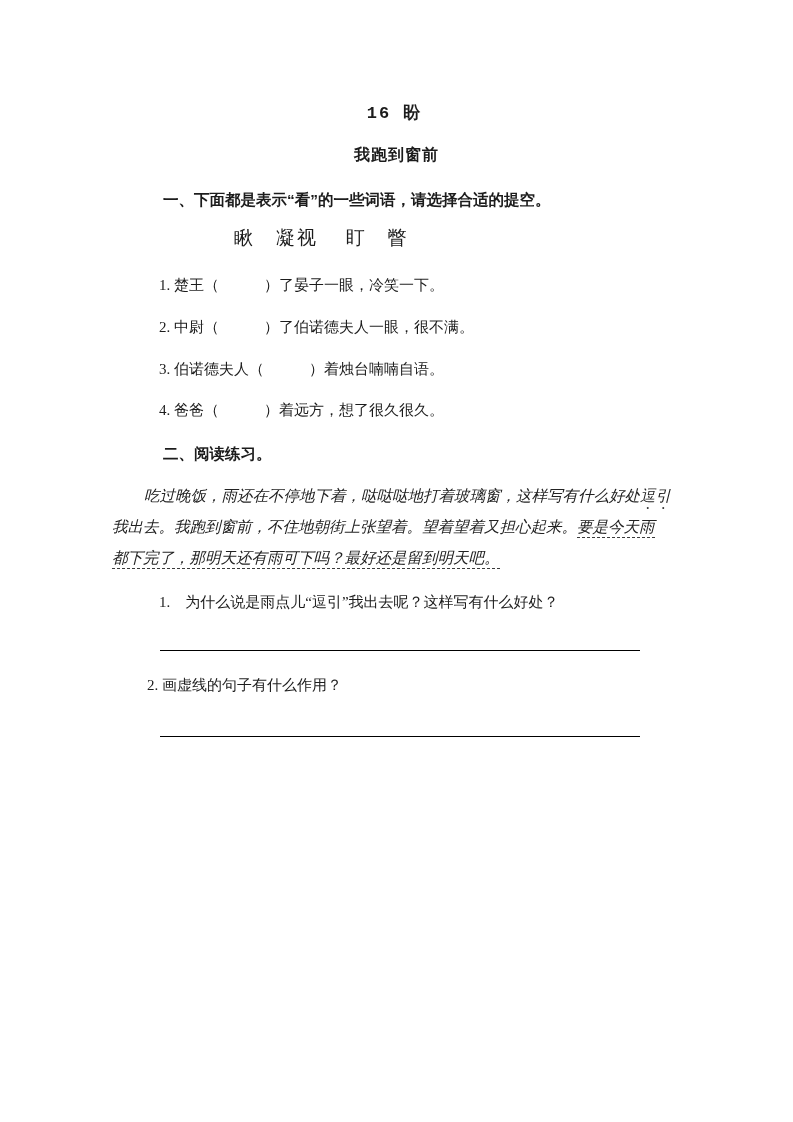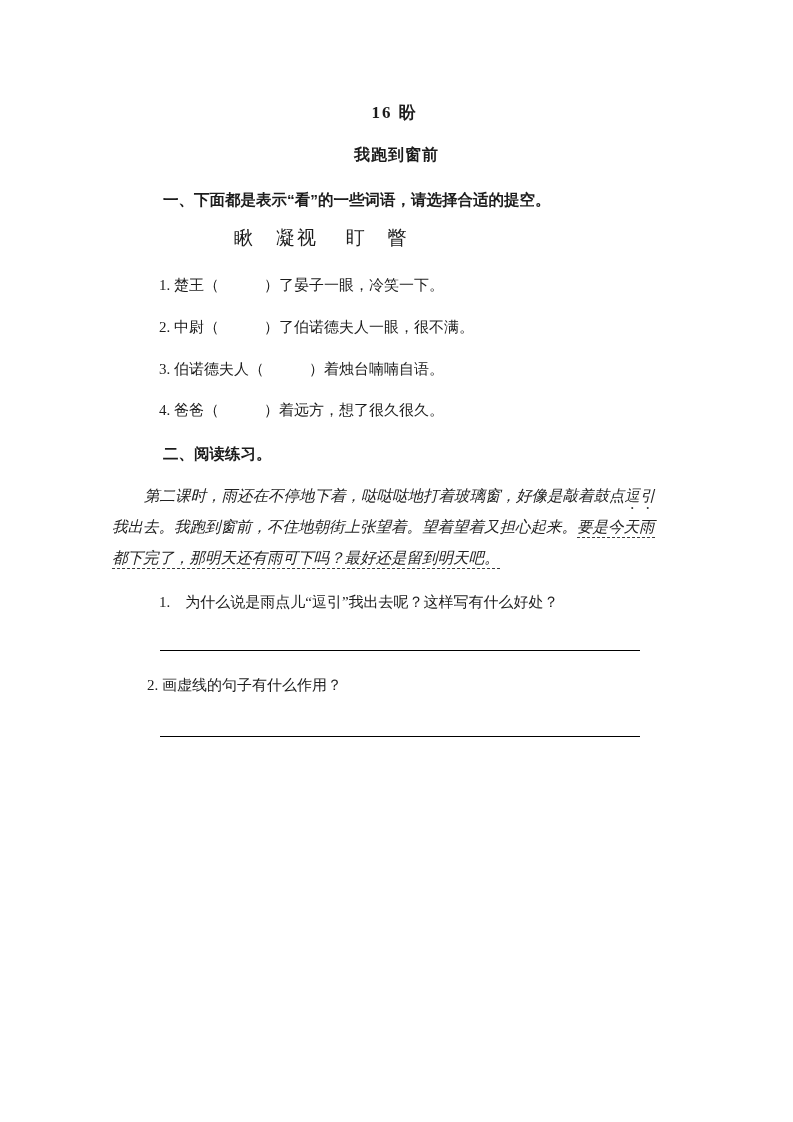--- a/index.html
+++ b/index.html
@@ -14,21 +14,21 @@
     background: #ffffff;
     color: #1c1c1c;
     overflow: hidden;
   }
   .doc-title {
     position: absolute;
     left: 0;
     right: 4px;
     top: 101px;
     text-align: center;
-    font-family: Liberation Serif, serif;
+    font-family: Liberation Mono, monospace;
     font-weight: 700;
     font-size: 17px;
     letter-spacing: 2px;
   }
   .doc-subtitle {
     position: absolute;
     left: 0;
     right: 0;
     top: 145px;
     text-align: center;
@@ -124,21 +124,21 @@
 
   <div class="item item1">1. 楚王（　　　）了晏子一眼，冷笑一下。</div>
   <div class="item item2">2. 中尉（　　　）了伯诺德夫人一眼，很不满。</div>
   <div class="item item3">3. 伯诺德夫人（　　　）着烛台喃喃自语。</div>
   <div class="item item4">4. 爸爸（　　　）着远方，想了很久很久。</div>
 
   <div class="sec-heading sec2">二、阅读练习。</div>
 
   <div class="passage">
     <div class="p-line p-line1">
-      <span>第二课时，雨还在不停地下着，哒哒哒地打着玻璃窗，好像是敲着鼓点</span><span class="emph">逗引</span>
+      <span>吃过晚饭，雨还在不停地下着，哒哒哒地打着玻璃窗，这样写有什么好处</span><span class="emph">逗引</span>
     </div>
     <div class="p-line">
       <span>我出去。我跑到窗前，不住地朝街上张望着。望着望着又担心起来。</span><span class="dotted-underline">要是今天雨</span>
     </div>
     <div class="p-line">
       <span class="dotted-underline">都下完了，那明天还有雨可下吗？最好还是留到明天吧。</span>
     </div>
   </div>
 
   <div class="question q1">1.　为什么说是雨点儿“逗引”我出去呢？这样写有什么好处？</div>

